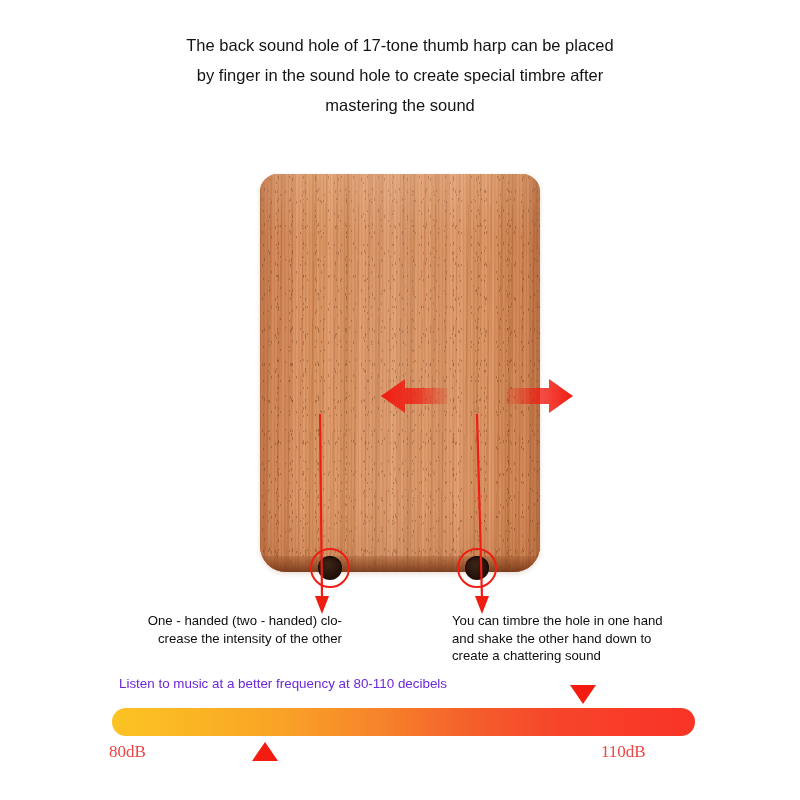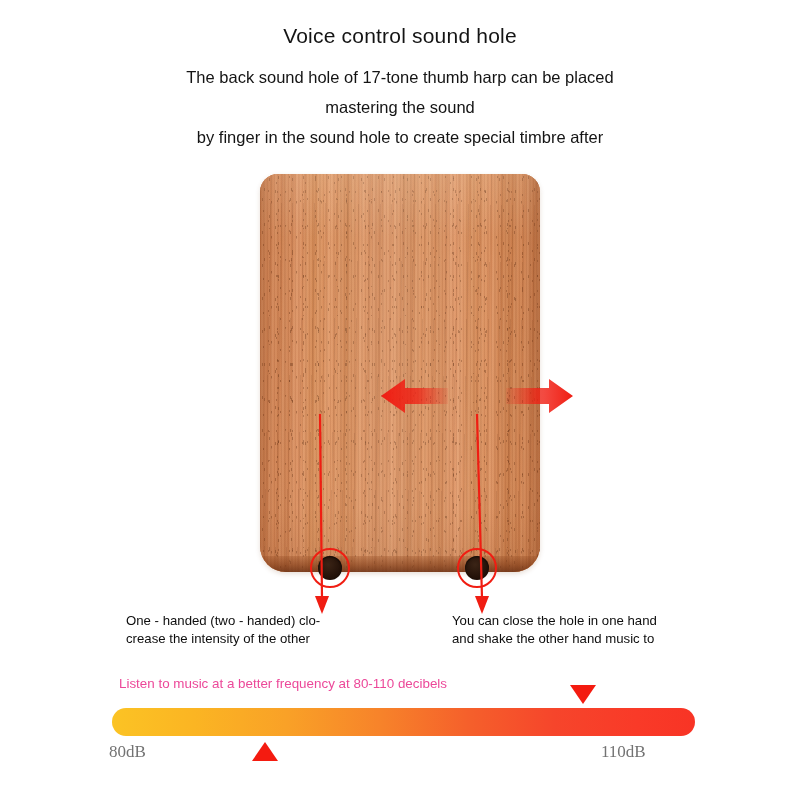--- a/index.html
+++ b/index.html
@@ -194,32 +194,32 @@
   }
 
   
   .caption {
     position: absolute;
     font-size: 13.2px;
     line-height: 17.5px;
     color: #0d0d0d;
     font-weight: 400;
   }
-  #caption-left  { left: 126px; top: 612px; width: 240px; }
+  #caption-left  { left: 102px; top: 612px; width: 240px; text-align: right; }
   #caption-right { left: 452px; top: 612px; width: 256px; }
   .caption .ln { display: block; white-space: nowrap; }
 
   
   #meter { position: absolute; left: 0; top: 676px; width: 800px; }
   #meter-note {
     position: absolute;
     left: 119px;
     top: 0;
     font-size: 13.4px;
-    color: #ec4899;
+    color: #6d28d9;
     white-space: nowrap;
   }
   #meter-bar {
     position: absolute;
     left: 112px;
     top: 32px;
     width: 583px;
     height: 28px;
     border-radius: 14px;
     background: linear-gradient(90deg,
@@ -246,34 +246,33 @@
     border-right: 13px solid transparent;
     border-bottom: 19px solid #f41b10;
   }
   #marker-high { left: 570px; top: 9px; }
   #marker-low  { left: 252px; top: 66px; }
   .db-label {
     position: absolute;
     top: 66px;
     font-family: "Liberation Serif", serif;
     font-size: 17px;
-    color: #737373;
+    color: #ef4444;
   }
   #db-min { left: 109px; }
   #db-max { left: 601px; }
 </style>
 </head>
 <body>
 
 <div id="header">
-  <h1 id="title">Voice control sound hole</h1>
   <div id="subtitle">
     <span class="ln">The back sound hole of 17-tone thumb harp can be placed</span>
+    <span class="ln">by finger in the sound hole to create special timbre after</span>
     <span class="ln">mastering the sound</span>
-    <span class="ln">by finger in the sound hole to create special timbre after</span>
   </div>
 </div>
 
 <div id="wood-wrap">
   <div id="wood-block">
     <div class="tone"></div>
     <div class="grain"></div>
     <div class="pores"></div>
     <div class="light"></div>
     <div id="wood-edge"></div>
@@ -318,22 +317,23 @@
     <path d="M 482 614 L 475 596 L 489 596 Z" fill="#f01d12"></path>
   </g>
 </svg>
 
 <div id="caption-left" class="caption">
   <span class="ln">One - handed (two - handed) clo-</span>
   <span class="ln">crease the intensity of the other</span>
 </div>
 
 <div id="caption-right" class="caption">
-  <span class="ln">You can close the hole in one hand</span>
-  <span class="ln">and shake the other hand music to</span>
+  <span class="ln">You can timbre the hole in one hand</span>
+  <span class="ln">and shake the other hand down to</span>
+  <span class="ln">create a chattering sound</span>
 </div>
 
 <div id="meter">
   <div id="meter-note">Listen to music at a better frequency at 80-110 decibels</div>
   <div id="meter-bar"></div>
   <div id="marker-high" class="tri-down"></div>
   <div id="marker-low" class="tri-up"></div>
   <div id="db-min" class="db-label">80dB</div>
   <div id="db-max" class="db-label">110dB</div>
 </div>

